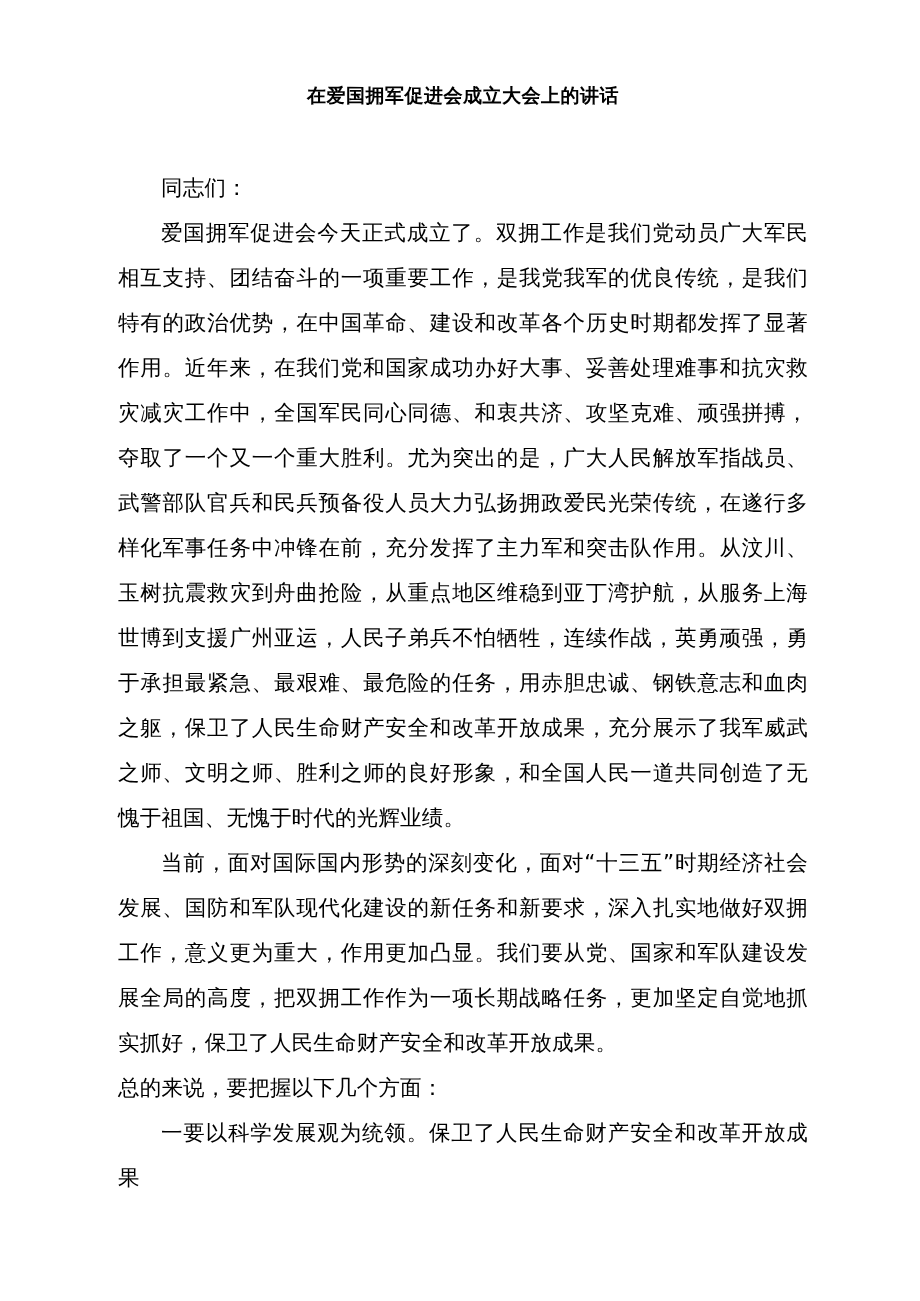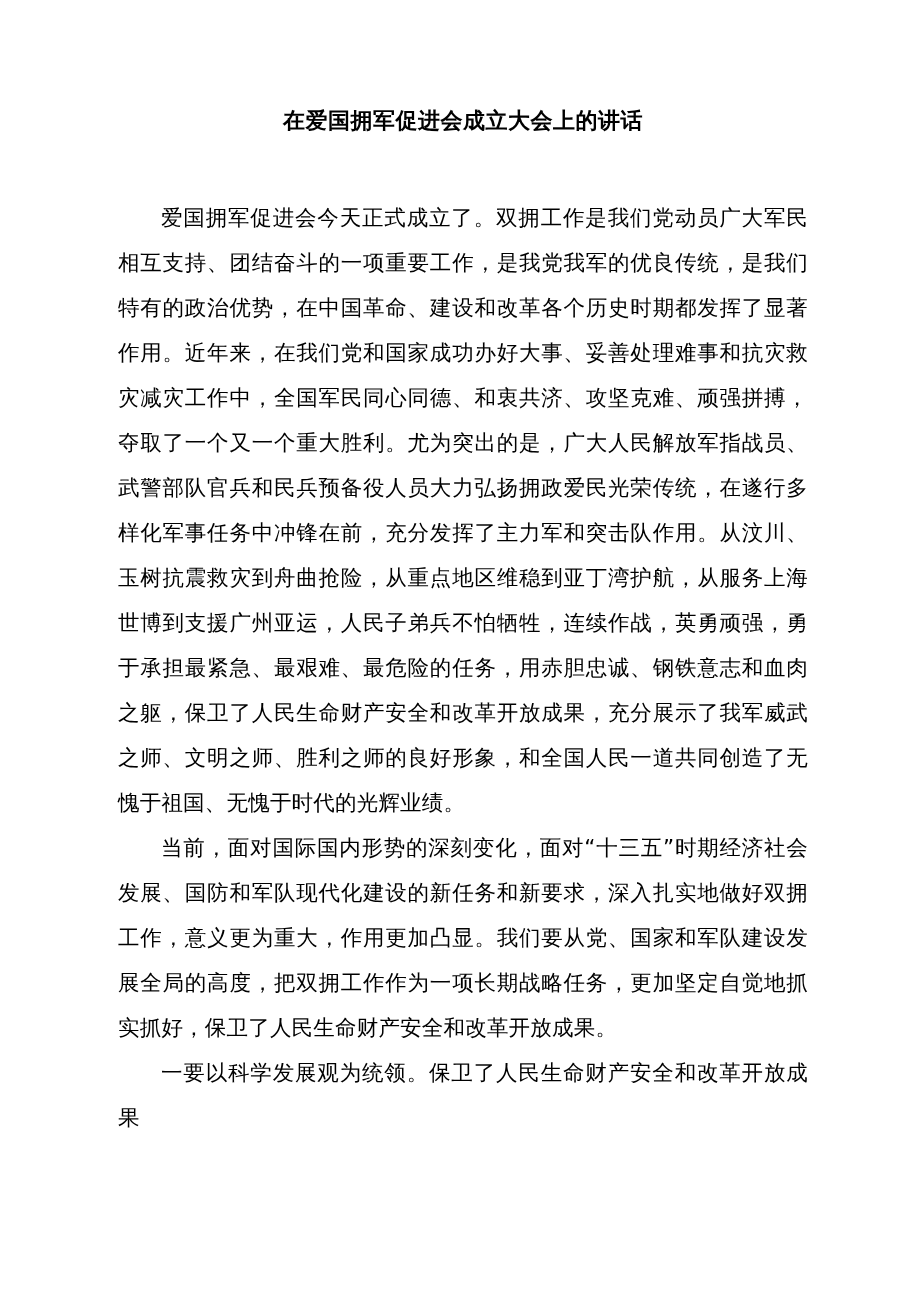--- a/index.html
+++ b/index.html
@@ -20,26 +20,25 @@
     overflow: hidden;
   }
   .content {
     position: absolute;
     left: 118px;
     top: 0;
     width: 690px;
   }
   .doc-title {
     text-align: center;
-    font-size: 22px;
+    font-size: 19px;
     font-weight: 700;
     letter-spacing: 0.5px;
-    margin-top: 108px;
+    margin-top: 82px;
     line-height: 1.4;
-    font-family: Liberation Mono, monospace;
   }
   .body-block {
     margin-top: 56px;
   }
   p.para {
     font-size: 21.5px;
     line-height: 45px;
     margin: 0;
     text-align: justify;
     text-justify: inter-ideograph;
@@ -54,19 +53,21 @@
 </style>
 </head>
 <body>
 
 <div class="page">
   <div class="content">
 
     <h1 class="doc-title">在爱国拥军促进会成立大会上的讲话</h1>
 
     <div class="body-block">
+      <p class="para indent">同志们：</p>
       <p class="para indent">爱国拥军促进会今天正式成立了。双拥工作是我们党动员广大军民相互支持、团结奋斗的一项重要工作，是我党我军的优良传统，是我们特有的政治优势，在中国革命、建设和改革各个历史时期都发挥了显著作用。近年来，在我们党和国家成功办好大事、妥善处理难事和抗灾救灾减灾工作中，全国军民同心同德、和衷共济、攻坚克难、顽强拼搏，夺取了一个又一个重大胜利。尤为突出的是，广大人民解放军指战员、武警部队官兵和民兵预备役人员大力弘扬拥政爱民光荣传统，在遂行多样化军事任务中冲锋在前，充分发挥了主力军和突击队作用。从汶川、玉树抗震救灾到舟曲抢险，从重点地区维稳到亚丁湾护航，从服务上海世博到支援广州亚运，人民子弟兵不怕牺牲，连续作战，英勇顽强，勇于承担最紧急、最艰难、最危险的任务，用赤胆忠诚、钢铁意志和血肉之躯，保卫了人民生命财产安全和改革开放成果，充分展示了我军威武之师、文明之师、胜利之师的良好形象，和全国人民一道共同创造了无愧于祖国、无愧于时代的光辉业绩。</p>
       <p class="para indent">当前，面对国际国内形势的深刻变化，面对“十三五”时期经济社会发展、国防和军队现代化建设的新任务和新要求，深入扎实地做好双拥工作，意义更为重大，作用更加凸显。我们要从党、国家和军队建设发展全局的高度，把双拥工作作为一项长期战略任务，更加坚定自觉地抓实抓好，保卫了人民生命财产安全和改革开放成果。</p>
+      <p class="para noindent">总的来说，要把握以下几个方面：</p>
       <p class="para indent">一要以科学发展观为统领。保卫了人民生命财产安全和改革开放成果</p>
     </div>
 
   </div>
 </div>
 
 </body></html>

